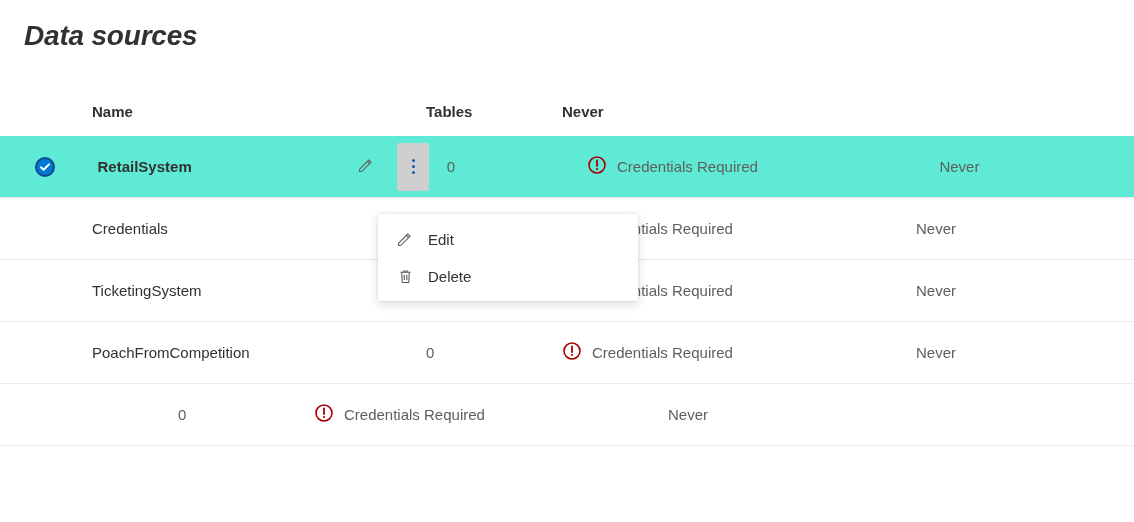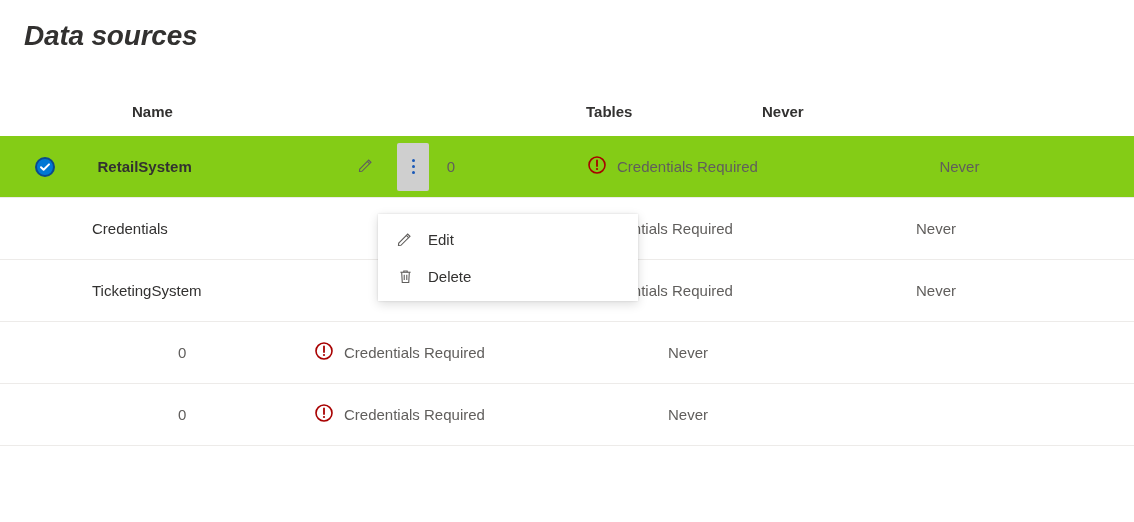--- a/index.html
+++ b/index.html
@@ -26,28 +26,27 @@
     display: flex;
     align-items: center;
     height: 62px;
     border-bottom: 1px solid #edebe9;
   }
   .row.header {
     font-weight: 600;
     border-bottom: none;
     height: 50px;
     font-size: 15px;
-    gap: 40px;
   }
   .row.body {
     font-size: 15px;
     color: #323130;
   }
   .row.selected {
-    background: #84cc16;
+    background: #5eead4;
     gap: 8px;
   }
   .col-check { width: 92px; display:flex; align-items:center; justify-content:center; }
   .col-name  { width: 248px; display:flex; align-items:center; }
   .col-edit  { width: 40px; display:flex; align-items:center; justify-content:center; }
   .col-more  { width: 40px; display:flex; align-items:center; justify-content:center; }
   .col-tables{ width: 142px; display:flex; align-items:center; padding-left: 6px; }
   .col-status{ width: 354px; display:flex; align-items:center; gap: 10px; }
   .col-refr  { width: 200px; display:flex; align-items:center; }
 
@@ -187,20 +186,21 @@
             <circle cx="10" cy="14" r="1.1" fill="#a80000"></circle>
           </svg>
       </span>
       <span class="dimtext">Credentials Required</span>
     </div>
     <div class="col-refr dimtext">Never</div>
   </div>
 
   <div class="row body">
     <div class="col-check"></div>
+    <div class="col-name">PoachFromCompetition</div>
     <div class="col-edit"></div>
     <div class="col-more"></div>
     <div class="col-tables dimtext">0</div>
     <div class="col-status">
       <span class="warn-icon">
         <svg width="20" height="20" viewBox="0 0 20 20">
             <circle cx="10" cy="10" r="8" fill="none" stroke="#a80000" stroke-width="1.6"></circle>
             <line x1="10" y1="5.5" x2="10" y2="11" stroke="#a80000" stroke-width="1.8" stroke-linecap="round"></line>
             <circle cx="10" cy="14" r="1.1" fill="#a80000"></circle>
           </svg>

